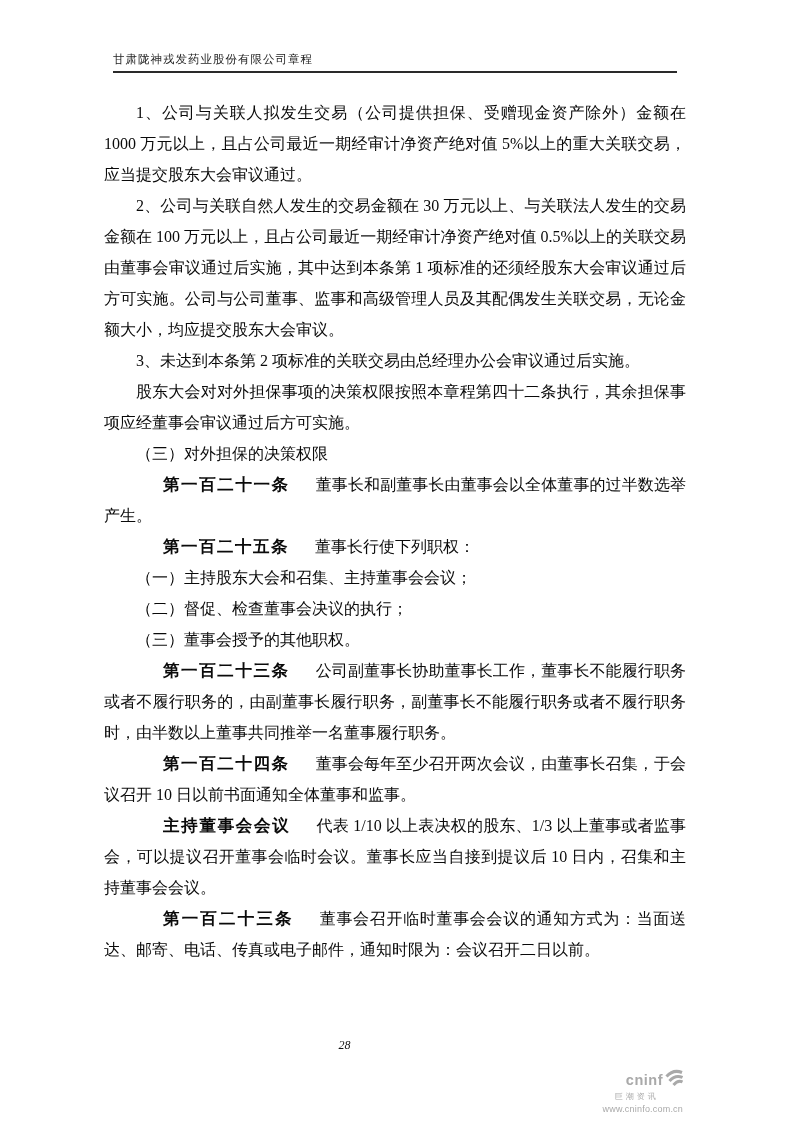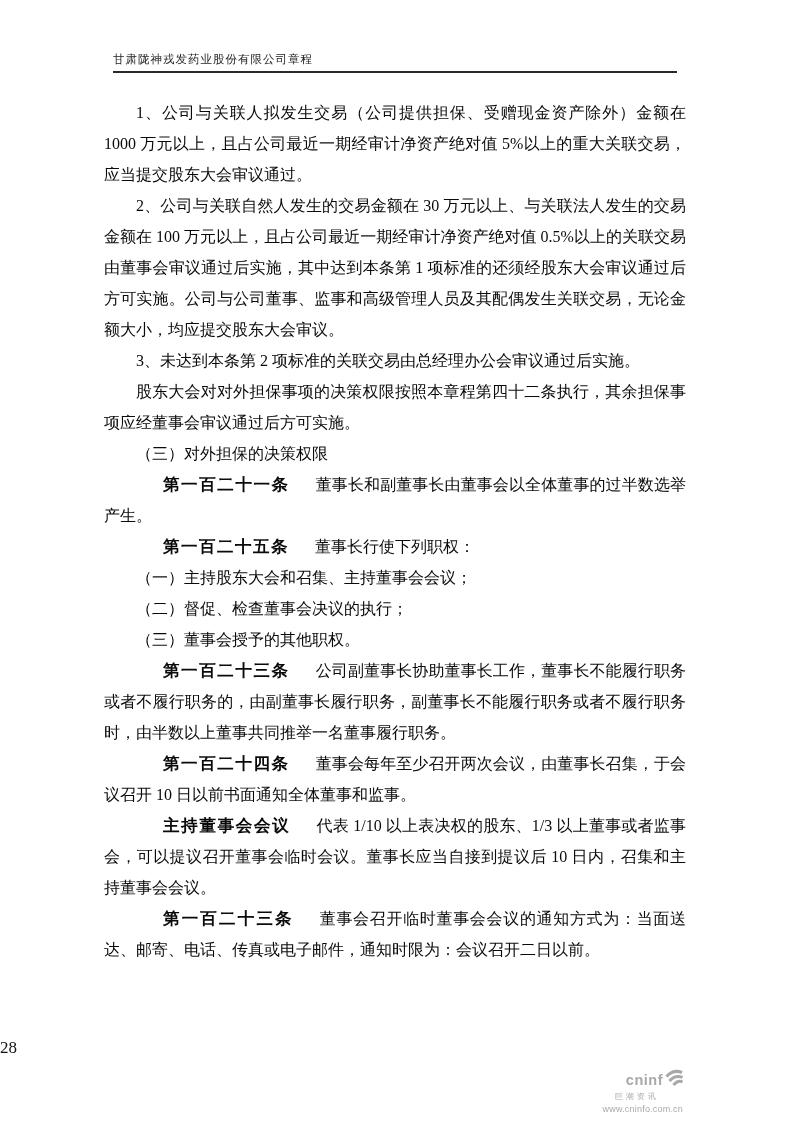--- a/index.html
+++ b/index.html
@@ -25,21 +25,21 @@
   }
   .content p{margin:0;text-indent:32px;}
   .art{
     font-family:"Liberation Sans","DejaVu Sans",sans-serif;
     font-weight:700;font-size:16.5px;letter-spacing:1.5px;
     margin-right:26px;
     margin-left:27px;
   }
   .page-number{
     position:absolute;left:0;top:1038px;width:100%;
-    font-size:17px;color:#111;
+    text-align:center;font-size:12px;color:#111;font-style:italic;
   }
   .logo{
     position:absolute;right:6px;top:1070px;
     display:flex;flex-direction:column;align-items:flex-end;
     font-family:"Liberation Sans","DejaVu Sans",sans-serif;
     line-height:1.15;
   }
   .logo-row{display:flex;align-items:center;}
   .logo-brand{
     font-weight:700;font-size:14.5px;letter-spacing:0.5px;

